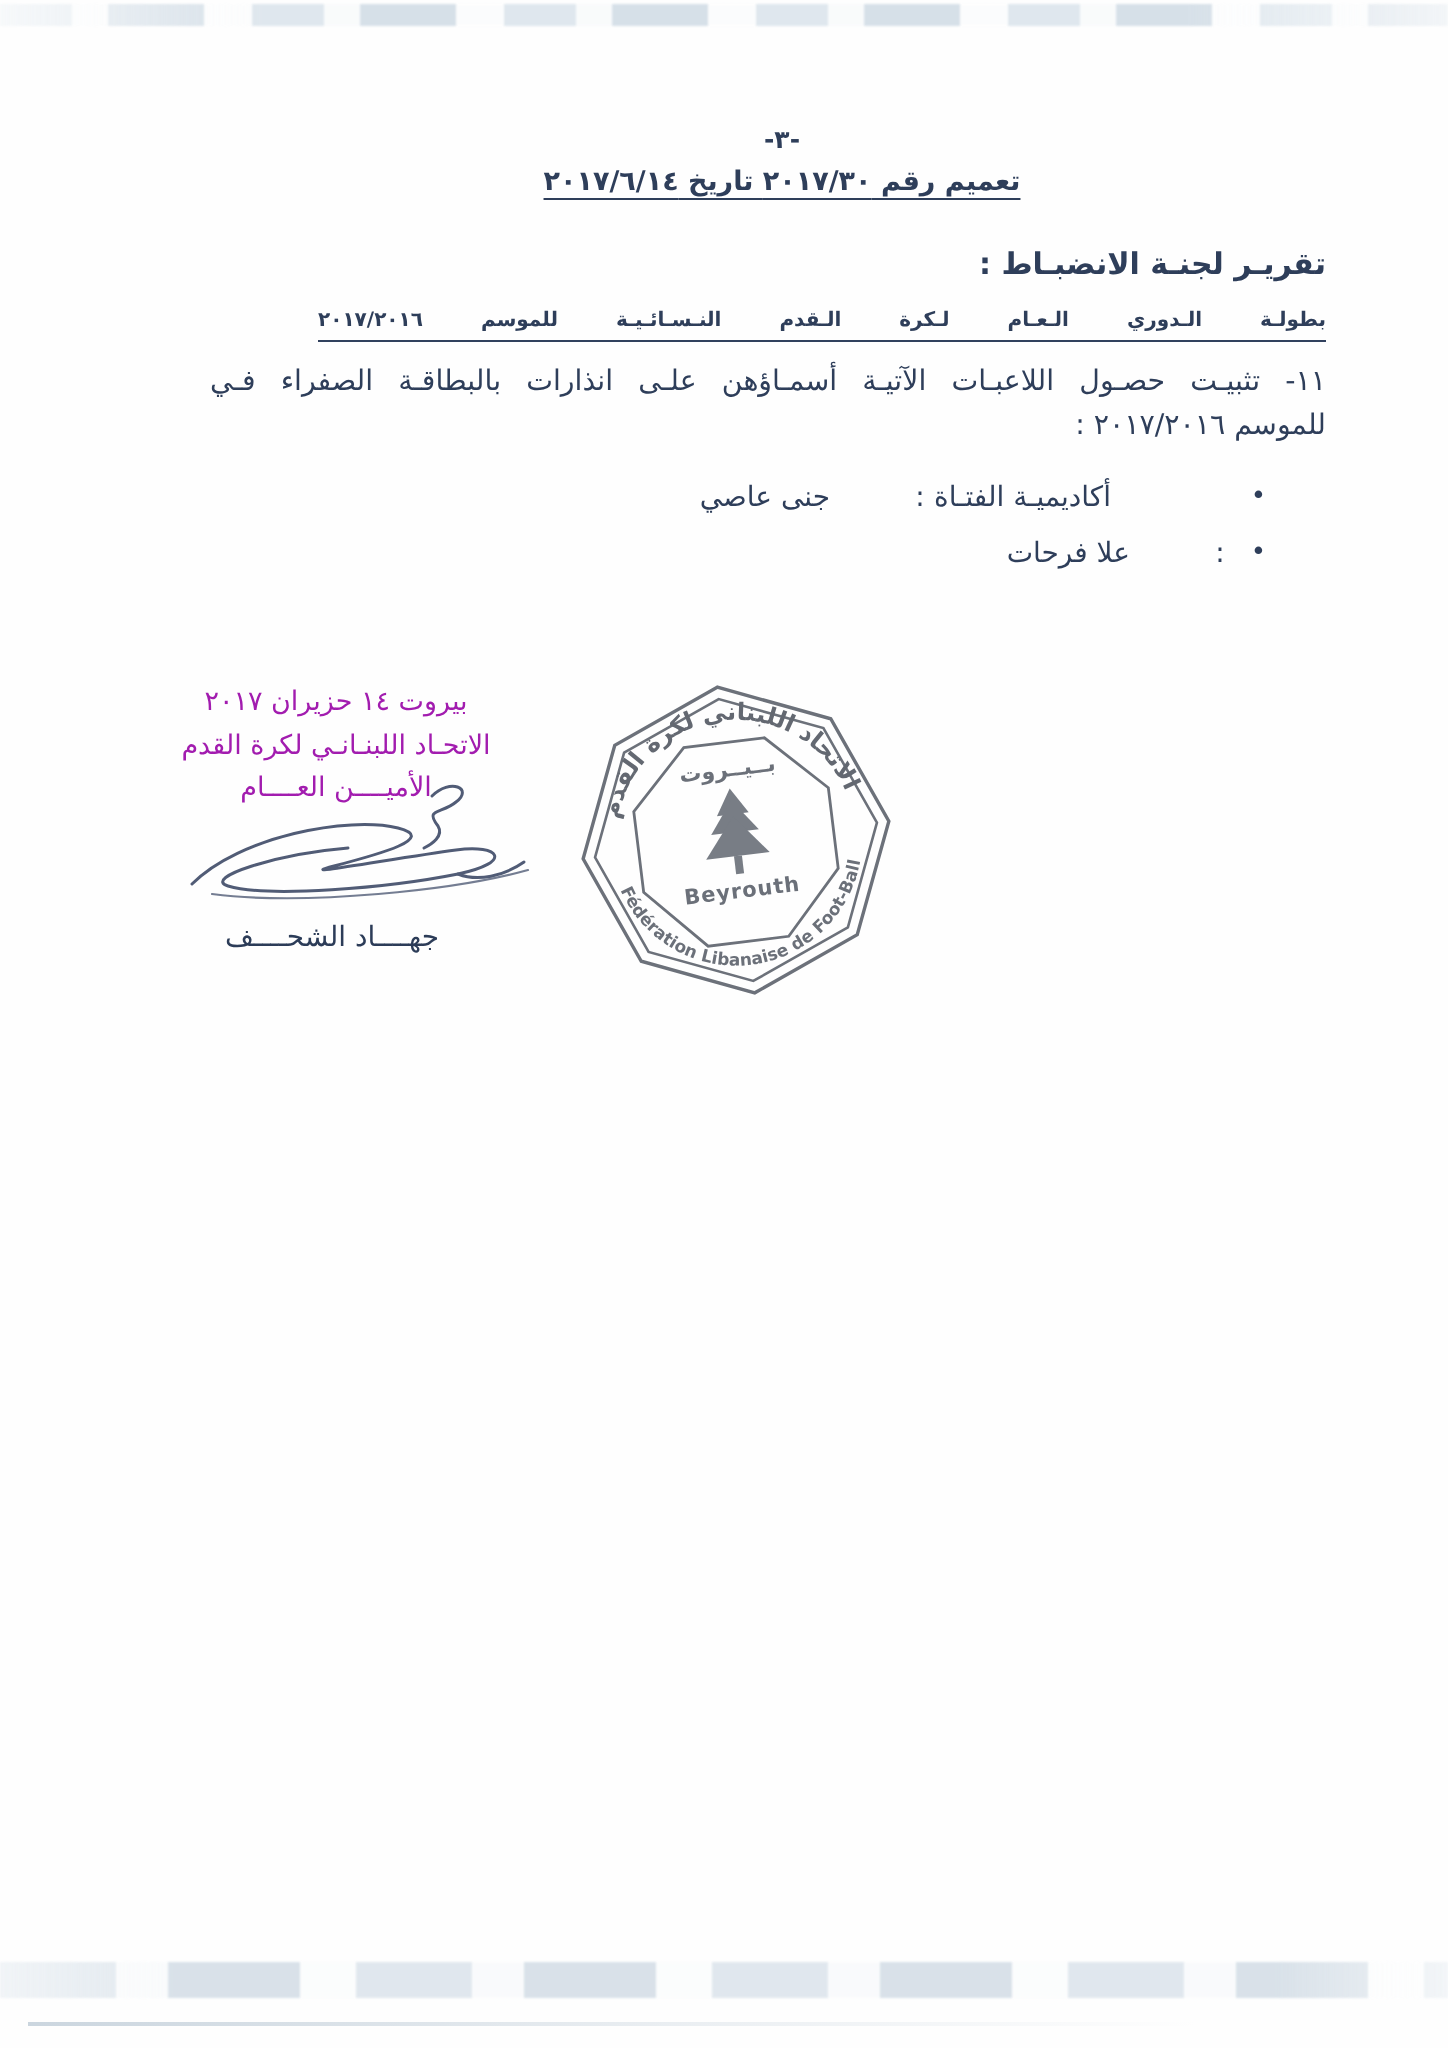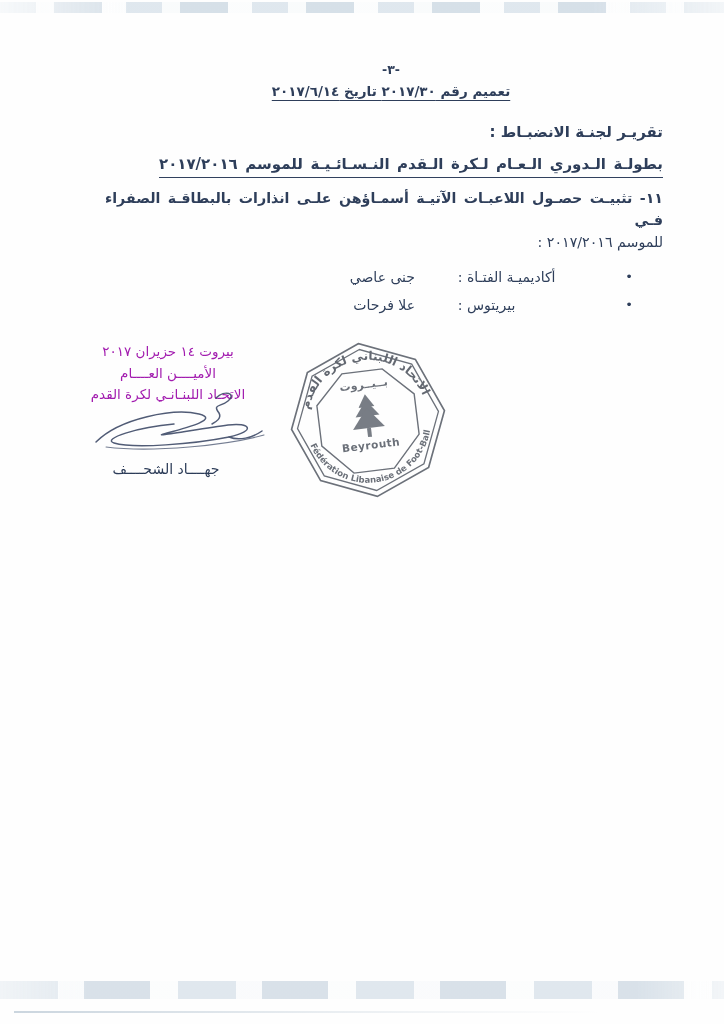--- a/index.html
+++ b/index.html
@@ -44,26 +44,26 @@
   .page-num { font-size:12.5px; font-weight:bold; letter-spacing:1px; }
   .circ-line {
     margin-top:6px; font-size:13.5px; font-weight:bold;
     text-decoration:underline; text-underline-offset:4px; text-decoration-thickness:1.2px;
   }
 
   
   .content { position:absolute; top:123px; right:61px; left:61px; direction:rtl; }
   .report-heading { font-size:15px; font-weight:bold; text-align:right; }
   .tournament-title {
-    margin-top:14px; width:504px; font-size:15px; font-weight:bold;
+    margin-top:14px; width:504px; font-size:10px; font-weight:bold;
     text-align:justify; text-align-last:justify;
     border-bottom:1.5px solid #31415e; padding-bottom:4px;
   }
   .para { margin-top:10px; width:558px; font-size:14.2px; line-height:21.8px; }
-  .para .jline { text-align:justify; text-align-last:justify;font-weight:bold; }
+  .para .jline { text-align:justify; text-align-last:justify; }
   .para .rline { text-align:right; }
 
   .players { margin-top:14px; margin-right:30px; font-size:14px; }
   .player-row { display:flex; align-items:center; margin-bottom:8px; line-height:20px; }
   .bullet { width:16px; font-size:13px; }
   .club { width:150px; text-align:left; }
   .colon { width:14px; text-align:center; }
   .pname { margin-right:38px; }
 
   
@@ -102,31 +102,30 @@
 
     <div class="players">
       <div class="player-row">
         <span class="bullet">•</span>
         <span class="club">أكاديميـة الفتـاة</span>
         <span class="colon">:</span>
         <span class="pname">جنى عاصي</span>
       </div>
       <div class="player-row">
         <span class="bullet">•</span>
-        <span class="club">بيريتوس</span>
         <span class="colon">:</span>
         <span class="pname">علا فرحات</span>
       </div>
     </div>
   </div>
 
   <div class="sig-block">
     <div>بيروت ١٤ حزيران ٢٠١٧</div>
+    <div>الاتحـاد اللبنـانـي لكرة القدم</div>
     <div>الأميــــن العــــام</div>
-    <div>الاتحـاد اللبنـانـي لكرة القدم</div>
   </div>
 
   <svg class="sig-svg" width="190" height="78" viewBox="0 0 190 78">
     <g stroke="#3f4b68" stroke-width="1.5" fill="none" stroke-linecap="round" opacity="0.9">
       <path d="M138 8 c 9 -9 21 -4 12 3 c -7 6 -16 3 -9 12 c 3 5 -3 9 -7 11"></path>
       <path d="M18 52 C 42 28 96 18 121 24 C 141 29 112 37 89 43 C 66 49 120 39 150 35 C 172 32 179 41 151 47 C 116 54 56 59 36 53 C 23 49 60 37 96 34"></path>
       <path d="M151 47 C 161 51 174 48 184 41"></path>
       <path d="M28 57 C 75 63 150 55 186 45" stroke-width="1.1" opacity="0.8"></path>
     </g>
   </svg>

